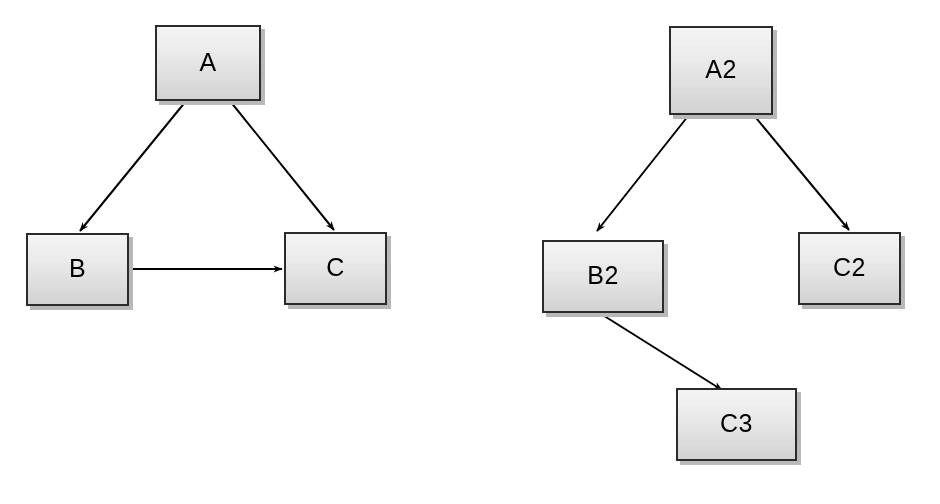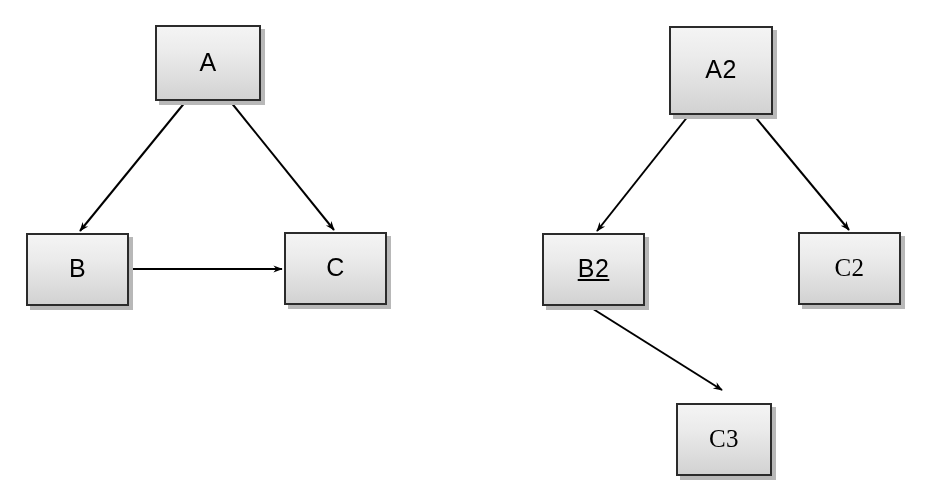--- a/index.html
+++ b/index.html
@@ -76,23 +76,23 @@
       </div>
       <div class="node" style="left: 26px; top: 233px; width: 103px; height: 73px;">
         <span class="node-label">B</span>
       </div>
       <div class="node" style="left: 284px; top: 232px; width: 103px; height: 73px;">
         <span class="node-label">C</span>
       </div>
       <div class="node" style="left: 669px; top: 26px; width: 104px; height: 89px;">
         <span class="node-label">A2</span>
       </div>
-      <div class="node" style="left: 542px; top: 233px; width: 103px; height: 73px; text-decoration: underline;">
+      <div class="node" style="left: 542px; top: 240px; width: 122px; height: 73px;">
         <span class="node-label">B2</span>
       </div>
-      <div class="node" style="left: 798px; top: 232px; width: 103px; height: 73px; font-family: Liberation Serif, serif;">
+      <div class="node" style="left: 798px; top: 232px; width: 103px; height: 73px;">
         <span class="node-label">C2</span>
       </div>
-      <div class="node" style="left: 676px; top: 403px; width: 96px; height: 73px; font-family: Liberation Serif, serif;">
+      <div class="node" style="left: 676px; top: 388px; width: 121px; height: 73px;">
         <span class="node-label">C3</span>
       </div>
     </div>
 </div>
 
 </body></html>

